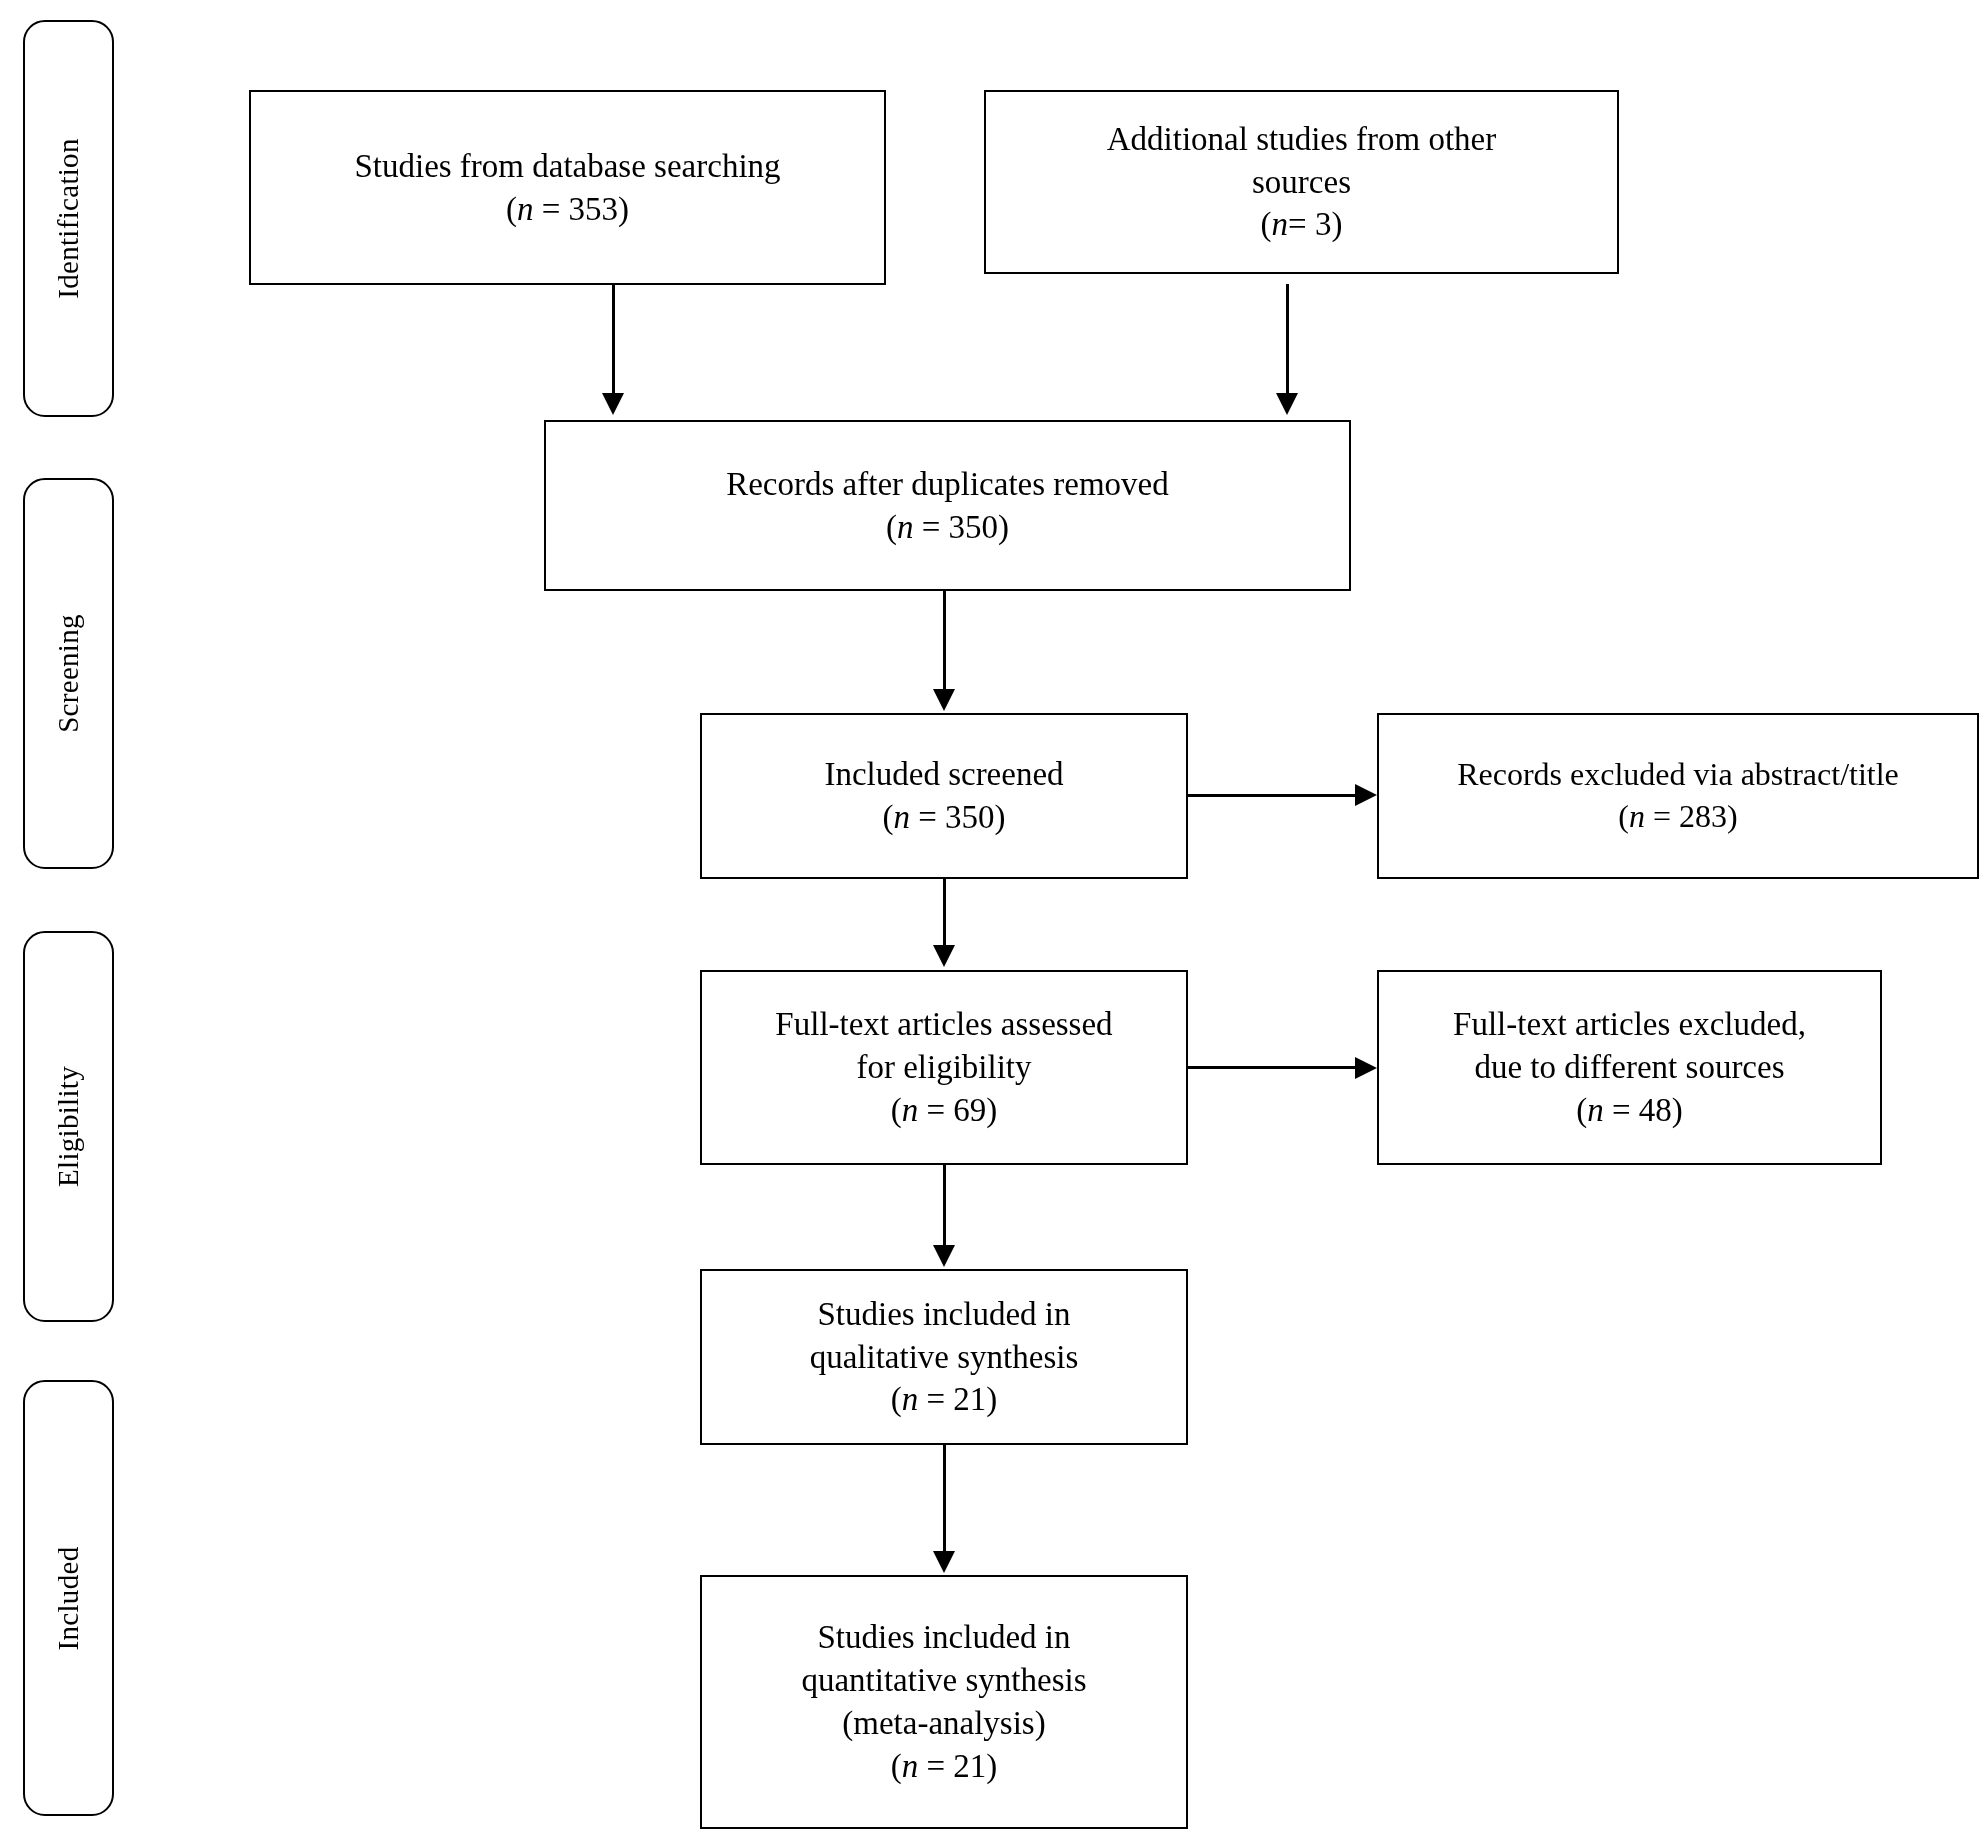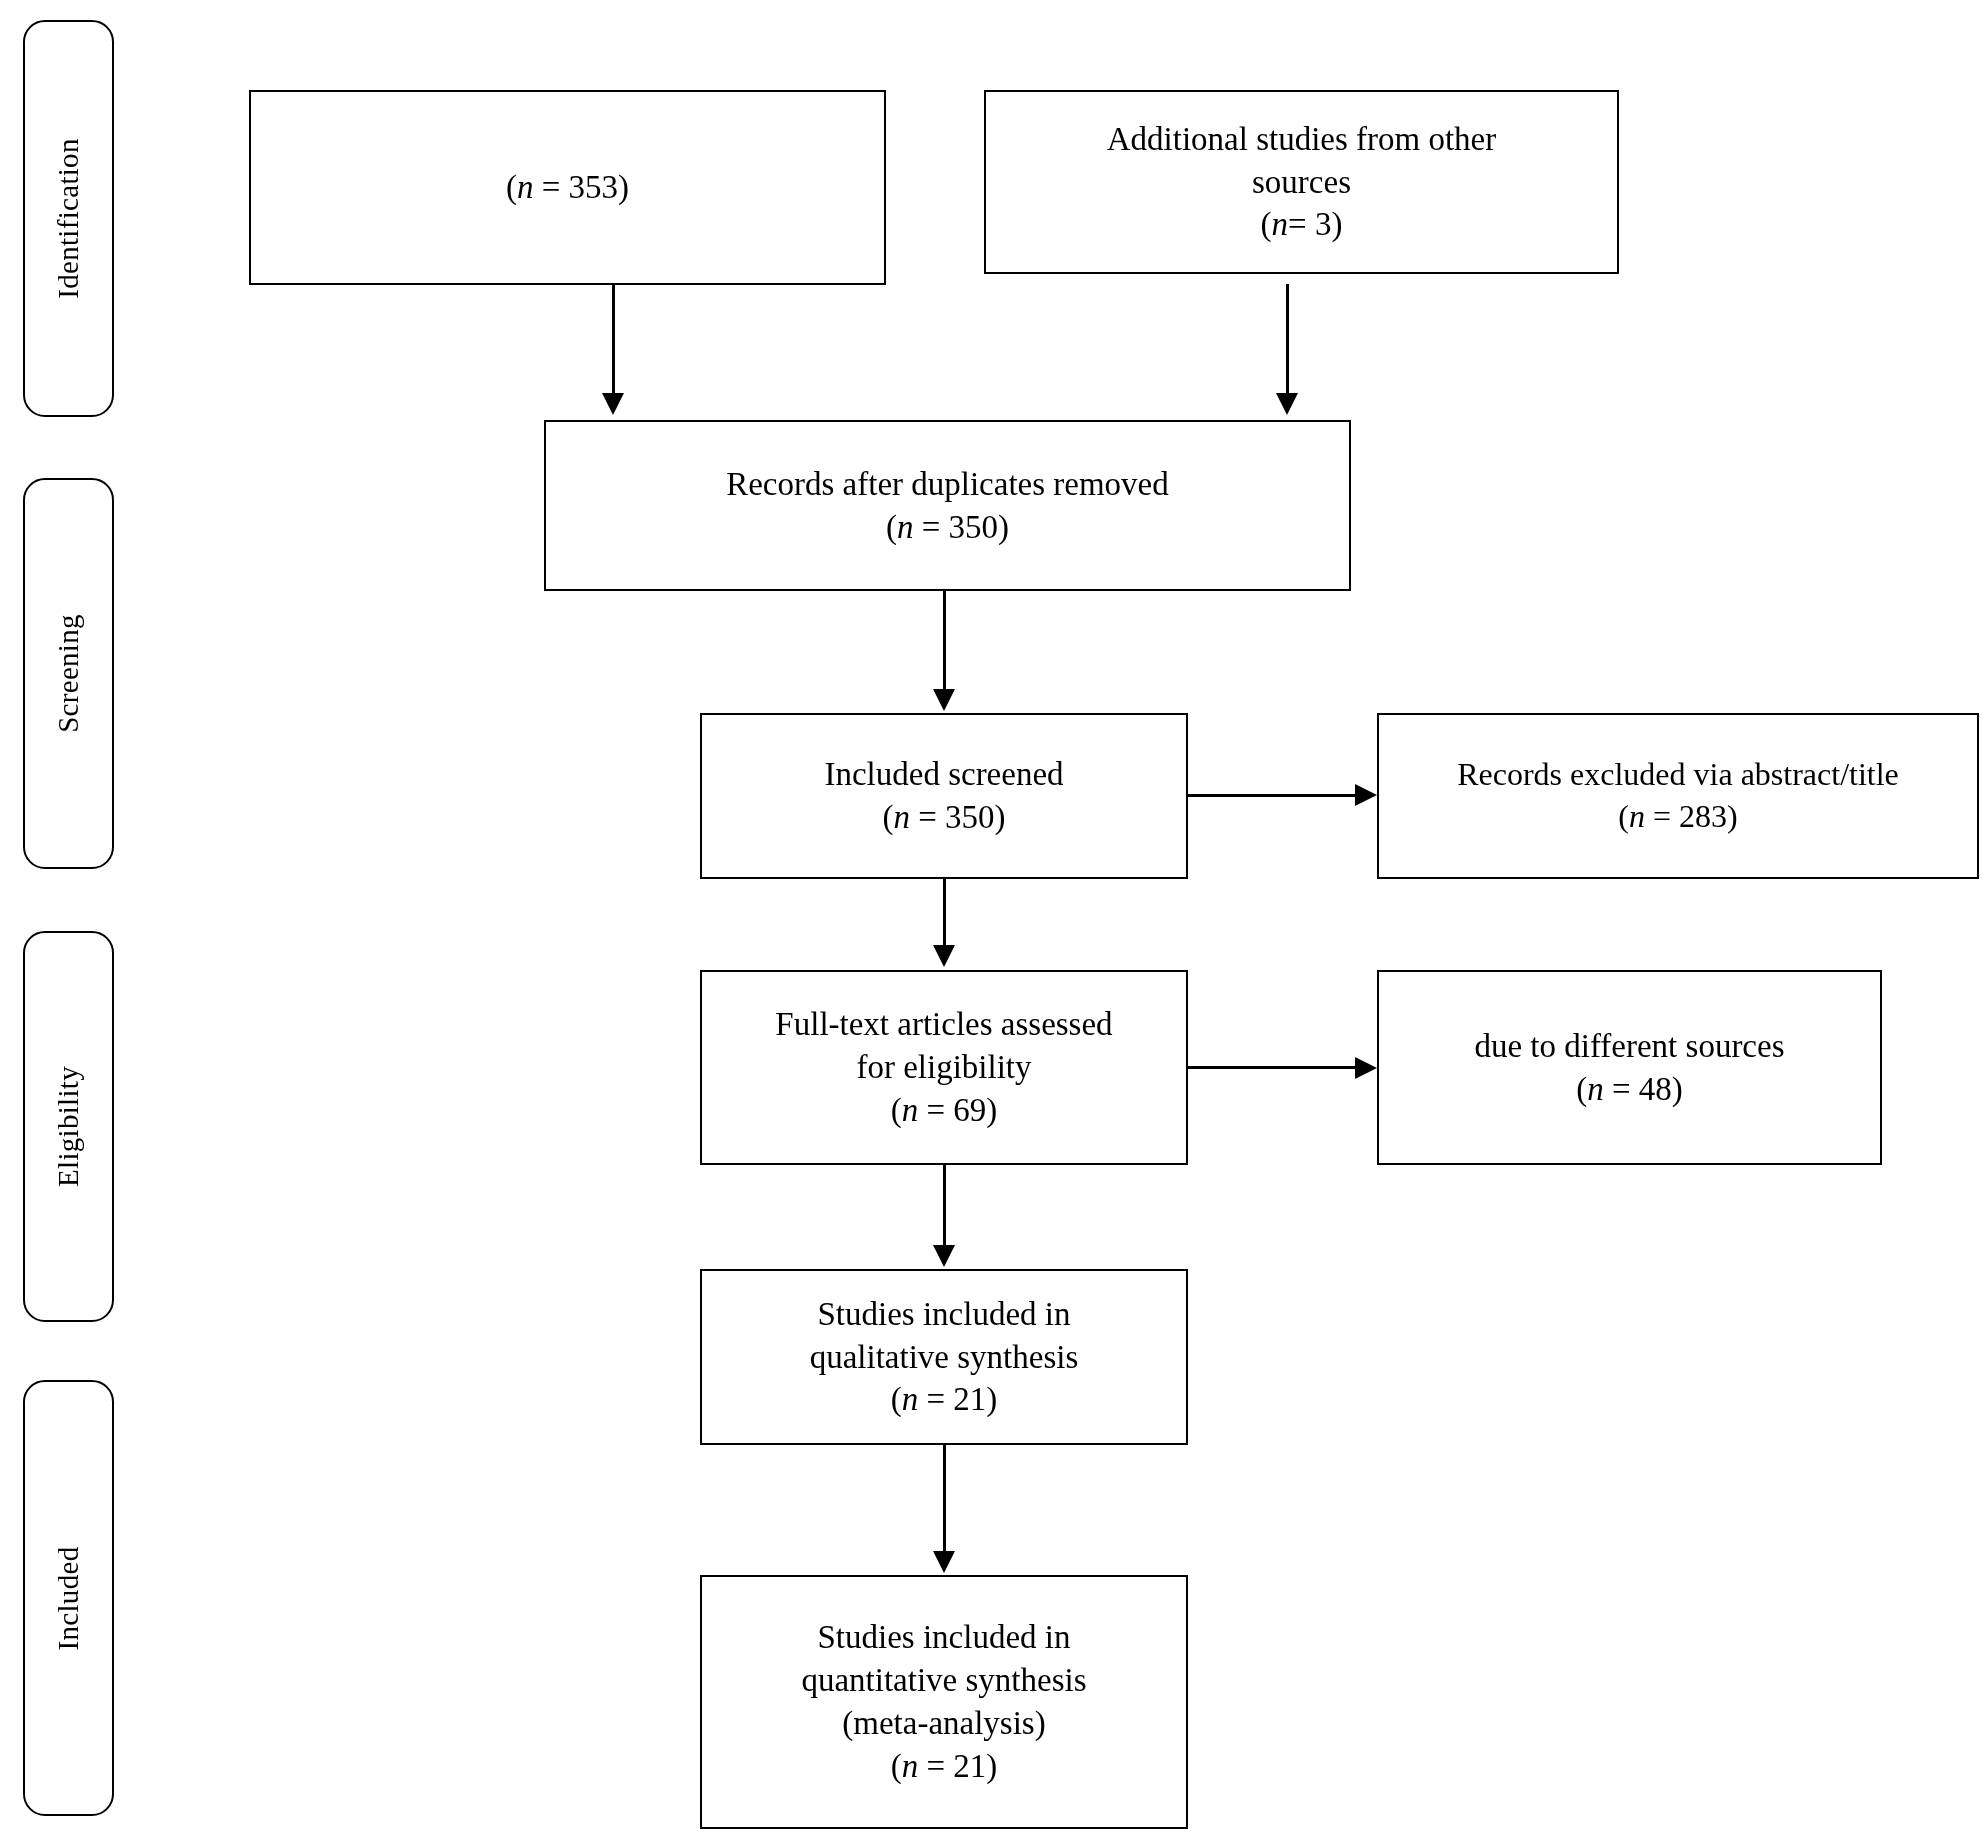--- a/index.html
+++ b/index.html
@@ -99,20 +99,21 @@
 
   <div class="stage-label" style="left:23px; top:931px; width:91px; height:391px;">
     <span class="vtext">Eligibility</span>
   </div>
 
   <div class="stage-label" style="left:23px; top:1380px; width:91px; height:436px;">
     <span class="vtext">Included</span>
   </div>
 
   <div class="flow-box" style="left:249px; top:90px; width:637px; height:195px;">
+    <span class="line">Studies from database searching</span>
     <span class="nline">(<i>n</i> = 353)</span>
   </div>
 
   <div class="flow-box" style="left:984px; top:90px; width:635px; height:184px;">
     <span class="line">Additional studies from other</span>
     <span class="line">sources</span>
     <span class="nline">(<i>n</i>= 3)</span>
   </div>
 
   <div class="conn-v" style="left:612px; top:284px; height:111px;"></div>
@@ -145,20 +146,21 @@
   <div class="conn-v" style="left:943px; top:879px; height:68px;"></div>
   <div class="arrow-down" style="left:933px; top:945px;"></div>
 
   <div class="flow-box" style="left:700px; top:970px; width:488px; height:195px;">
     <span class="line">Full-text articles assessed</span>
     <span class="line">for eligibility</span>
     <span class="nline">(<i>n</i> = 69)</span>
   </div>
 
   <div class="flow-box" style="left:1377px; top:970px; width:505px; height:195px;">
+    <span class="line">Full-text articles excluded,</span>
     <span class="line">due to different sources</span>
     <span class="nline">(<i>n</i> = 48)</span>
   </div>
 
   <div class="conn-h" style="left:1188px; top:1066px; width:168px;"></div>
   <div class="arrow-right" style="left:1355px; top:1057px;"></div>
 
   <div class="conn-v" style="left:943px; top:1165px; height:81px;"></div>
   <div class="arrow-down" style="left:933px; top:1245px;"></div>
 

